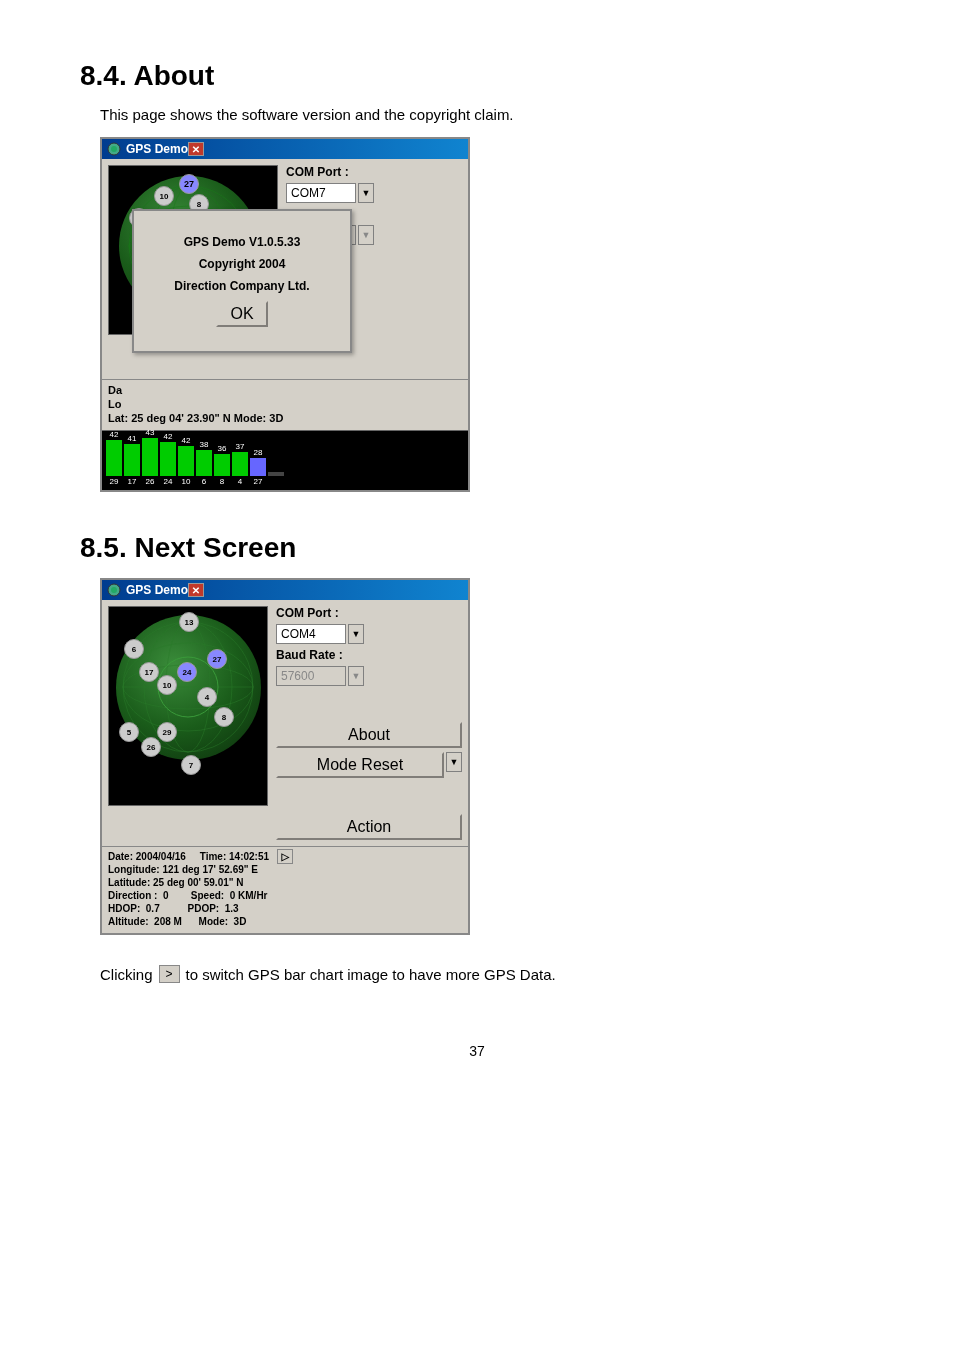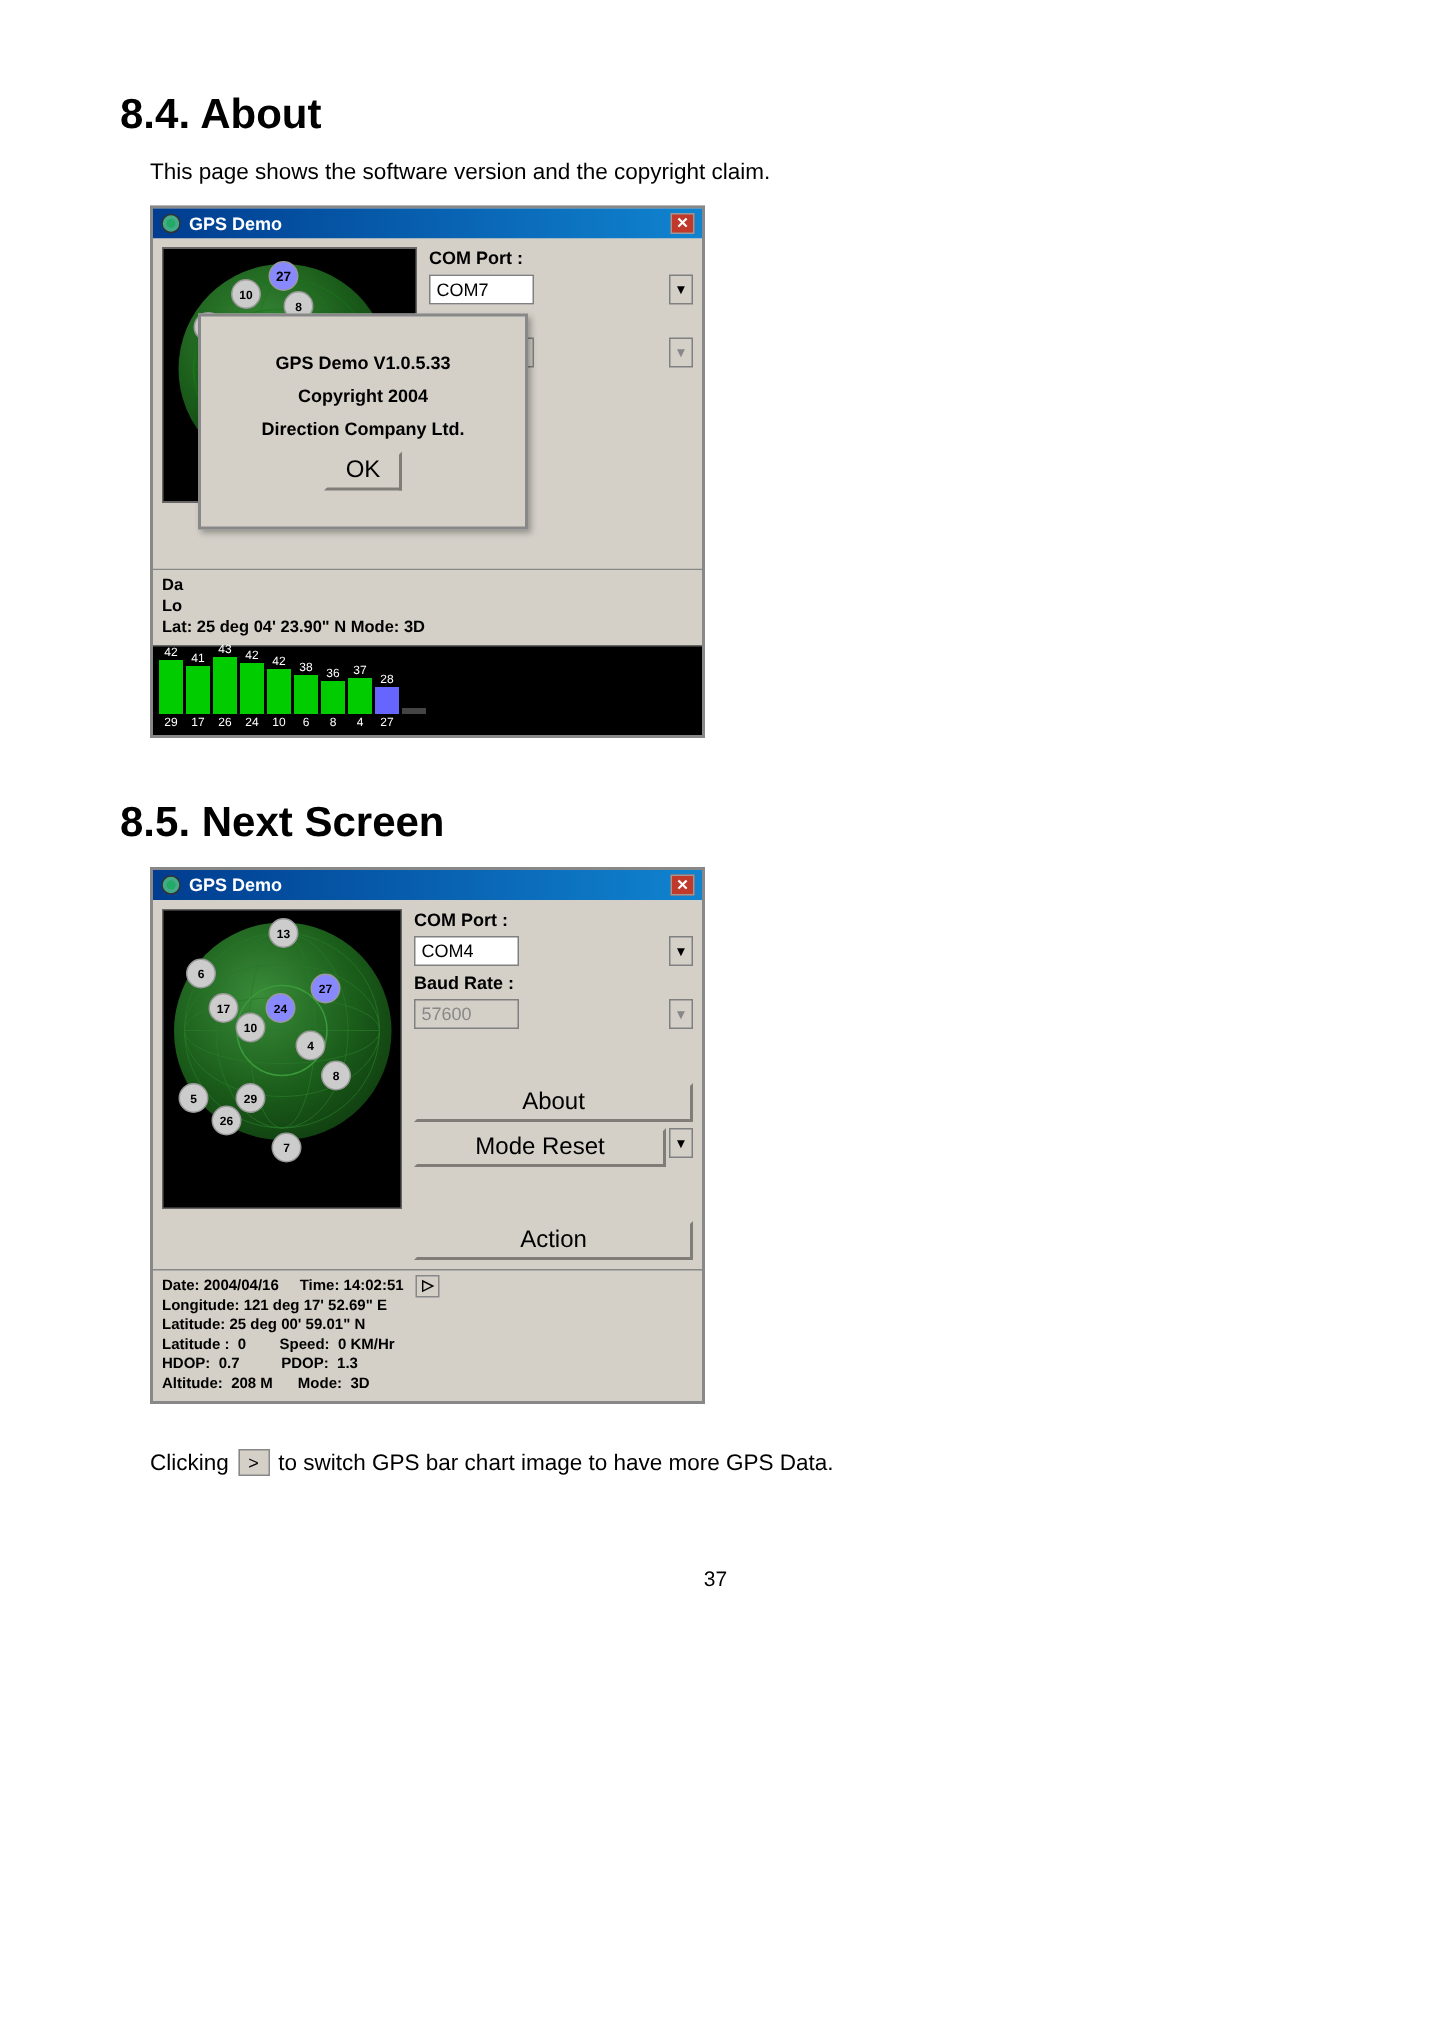--- a/index.html
+++ b/index.html
@@ -34,21 +34,20 @@
     }
 
     .title-bar {
       background: linear-gradient(to right, #003c8f, #1084d0);
       color: #fff;
       font-size: 12px;
       font-weight: bold;
       padding: 3px 5px;
       display: flex;
       align-items: center;
-      justify-content: space-between;
     }
     .title-bar-left {
       display: flex;
       align-items: center;
       gap: 5px;
     }
     .title-bar-icon {
       width: 14px;
       height: 14px;
     }
@@ -119,21 +118,20 @@
     .label-text {
       font-size: 12px;
       font-weight: bold;
       color: #000;
     }
 
     .combo-row {
       display: flex;
       align-items: center;
       gap: 2px;
-      justify-content: space-between;
     }
 
     .combo-input {
       border: 1px solid #808080;
       background: #fff;
       padding: 2px 4px;
       font-size: 12px;
       width: 70px;
     }
 
@@ -470,21 +468,21 @@
       <span>2004/04/16</span>
       &nbsp;&nbsp;&nbsp;
       <span>Time:</span>
       <span>14:02:51</span>
       &nbsp;
       <span style="border:1px solid #888;padding:1px 3px;background:#d4d0c8;cursor:pointer;">▷</span>
     </div>
     <div class="status-line">Longitude: 121 deg 17' 52.69" E</div>
     <div class="status-line">Latitude:    25  deg 00' 59.01" N</div>
     <div class="status-line">
-      <span>Latitude :</span>
+      <span>Direction :</span>
       &nbsp;<span>0</span>
       &nbsp;&nbsp;&nbsp;&nbsp;&nbsp;&nbsp;
       <span>Speed:</span>
       &nbsp;<span>0 KM/Hr</span>
     </div>
     <div class="status-line">
       <span>HDOP:</span>
       &nbsp;<span>0.7</span>
       &nbsp;&nbsp;&nbsp;&nbsp;&nbsp;&nbsp;&nbsp;&nbsp;
       <span>PDOP:</span>

